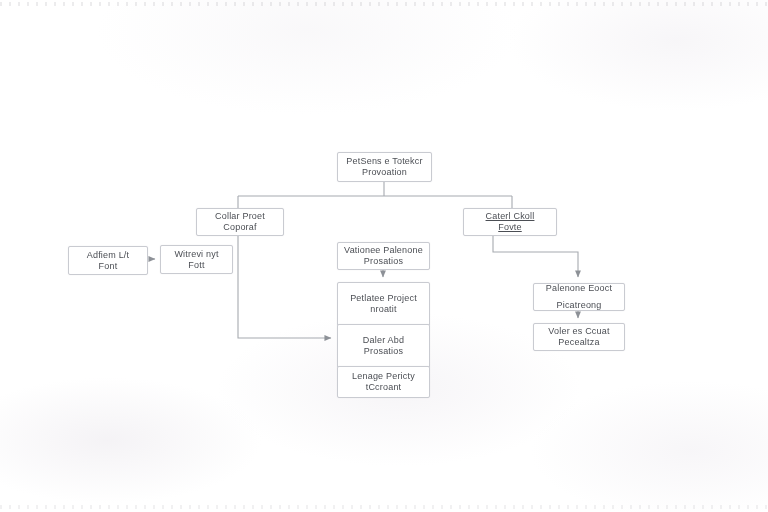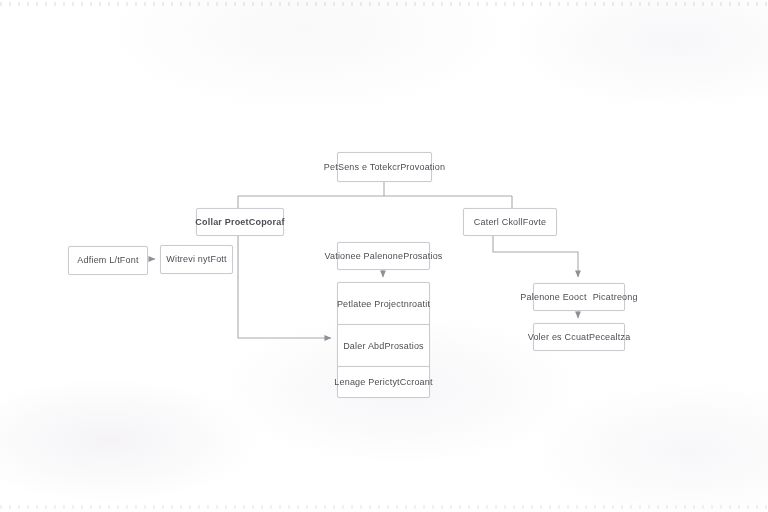--- a/index.html
+++ b/index.html
@@ -23,21 +23,21 @@
     background:repeating-linear-gradient(90deg, #8a8890 0 2px, transparent 2px 9px);}
   .noise-top{top:2px;}
   .noise-bottom{bottom:3px;opacity:.12;}
   svg#edges{position:absolute;left:0;top:0;}
   .edge{fill:none;stroke:var(--line,#a6aab0);stroke-width:1.1;}
   .node{
     position:absolute;box-sizing:border-box;
     background:#ffffff;
     border:1px solid #c9cbd1;
     border-radius:2px;
-    display:flex;flex-direction:row;align-items:center;justify-content:center;
+    display:flex;flex-direction:column;align-items:center;justify-content:center;
     text-align:center;
     color:#4b4e54;
     font-size:9px;line-height:11px;letter-spacing:.2px;
     filter: blur(0.3px);
     box-shadow:0 0 1px rgba(180,180,190,.35);
   }
   .node span{display:block;white-space:nowrap;}
 </style>
 </head>
 <body>
@@ -62,25 +62,25 @@
         <polyline class="edge" points="383,270 383,277" stroke="#a6aab0" marker-end="url(#arrow)"></polyline>
         <polyline class="edge" points="383,310 383,319" stroke="#a6aab0" marker-end="url(#arrow)"></polyline>
         <polyline class="edge" points="383,352 383,361" stroke="#a6aab0" marker-end="url(#arrow)"></polyline>
       </g>
   </svg>
   <div id="node-layer">
       <div class="node" style="left: 337px; top: 152px; width: 95px; height: 30px;">
         <span>PetSens e Totekcr</span>
         <span>Provoation</span>
       </div>
-      <div class="node" style="left: 196px; top: 208px; width: 88px; height: 28px; font-weight: bold;">
+      <div class="node" style="left: 196px; top: 208px; width: 88px; height: 28px;">
         <span>Collar Proet</span>
         <span>Coporaf</span>
       </div>
-      <div class="node" style="left: 463px; top: 208px; width: 94px; height: 28px;">
+      <div class="node" style="left: 463px; top: 208px; width: 94px; height: 28px; text-decoration: underline;">
         <span>Caterl Ckoll</span>
         <span>Fovte</span>
       </div>
       <div class="node" style="left: 68px; top: 246px; width: 80px; height: 29px;">
         <span>Adfiem L/t</span>
         <span>Font</span>
       </div>
       <div class="node" style="left: 160px; top: 245px; width: 73px; height: 29px;">
         <span>Witrevi nyt</span>
         <span>Fott</span>

